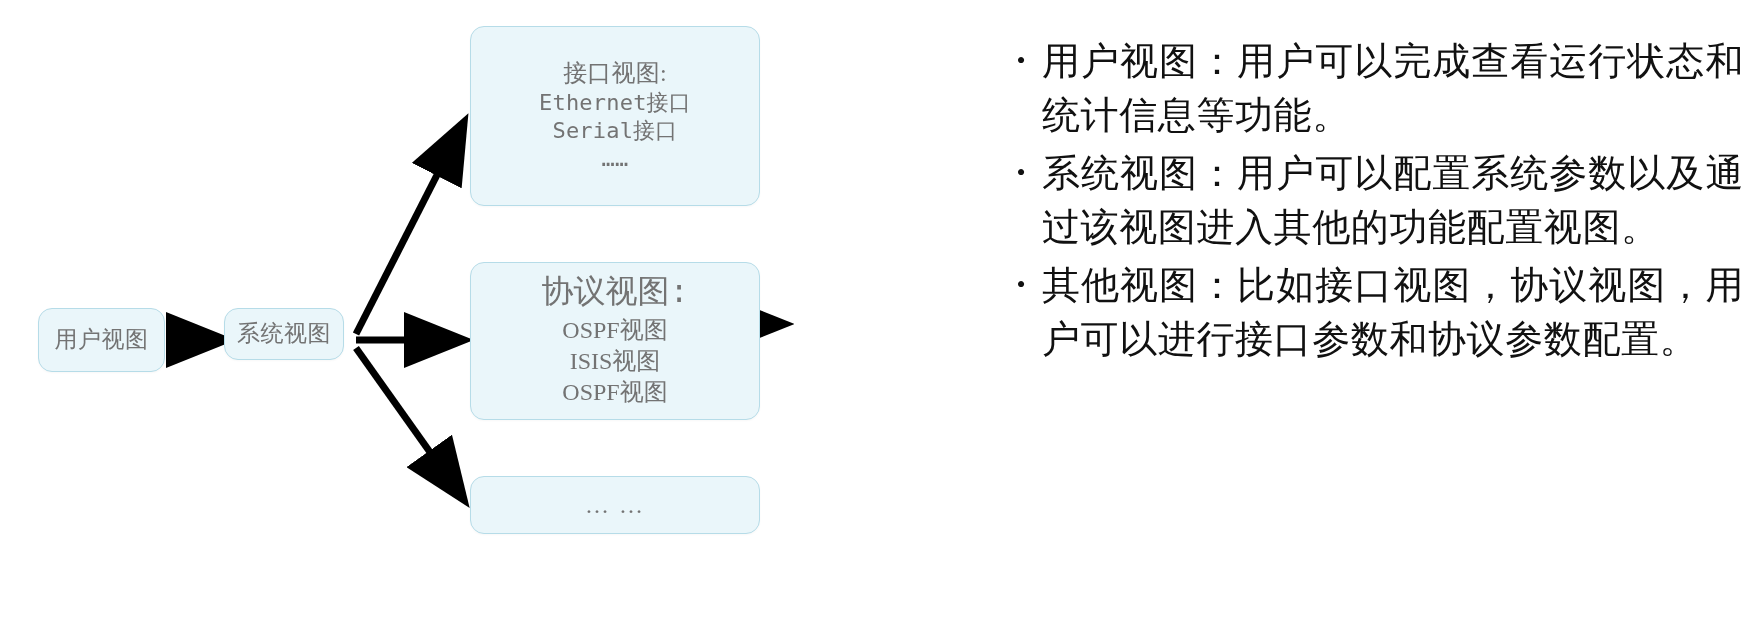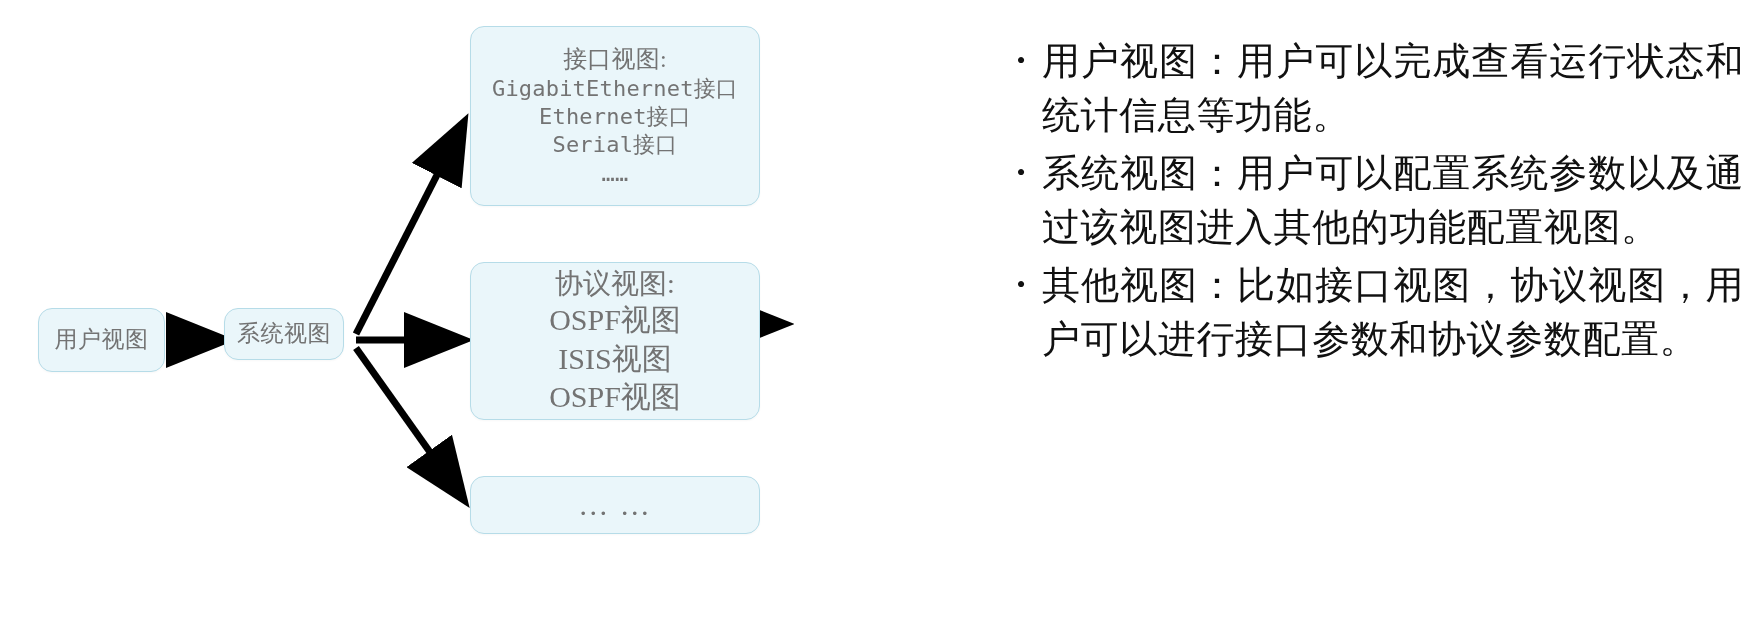--- a/index.html
+++ b/index.html
@@ -60,33 +60,33 @@
     font-size: 23px;
     letter-spacing: 0.5px;
   }
   .node.mono .line {
     font-family: "DejaVu Sans Mono", "Liberation Mono", monospace;
     font-size: 22px;
     letter-spacing: 0.2px;
   }
   .node.serifbox .line {
     font-family: "Liberation Serif", "DejaVu Serif", serif;
-    font-size: 30px;
+    font-size: 24px;
   }
 
   
   #node-user        { left: 38px;  top: 308px; width: 127px; height: 64px; }
   #node-system      { left: 224px; top: 308px; width: 120px; height: 52px; text-align: right; }
   #node-interface   { left: 470px; top: 26px;  width: 290px; height: 180px; }
   #node-protocol    { left: 470px; top: 262px; width: 290px; height: 158px; }
   #node-other       { left: 470px; top: 476px; width: 290px; height: 58px;  }
   #node-ospf-area   { left: 790px; top: 298px; width: 196px; height: 52px;  }
 
   #node-interface .line:nth-child(1) { font-family: "Liberation Serif","DejaVu Serif",serif; font-size: 24px; }
-  #node-protocol  .line:nth-child(1) { font-family: Liberation Serif, serif; font-size: 28px; }
+  #node-protocol  .line:nth-child(1) { font-family: Liberation Mono, monospace; font-size: 32px; }
   .dots-line { font-family: "DejaVu Sans Mono","Liberation Mono",monospace; letter-spacing: 2px; }
 
   
   #bullets {
     position: absolute;
     left: 1000px;
     top: 34px;
     width: 752px;
     height: 520px;
   }
@@ -143,21 +143,20 @@
     <div class="node small" id="node-user">
       <span class="line">用户视图</span>
     </div>
 
     <div class="node small" id="node-system">
       <span class="line">系统视图</span>
     </div>
 
     <div class="node mono" id="node-interface">
       <span class="line">接口视图:</span>
-      <span class="line">GigabitEthernet接口</span>
       <span class="line">Ethernet接口</span>
       <span class="line">Serial接口</span>
       <span class="line dots-line">……</span>
     </div>
 
     <div class="node serifbox" id="node-protocol">
       <span class="line">协议视图:</span>
       <span class="line">OSPF视图</span>
       <span class="line">ISIS视图</span>
       <span class="line">OSPF视图</span>

